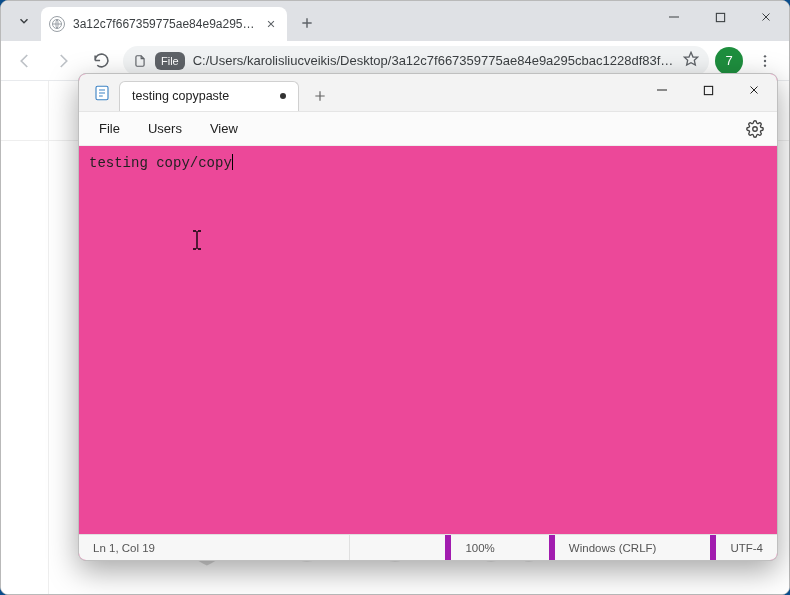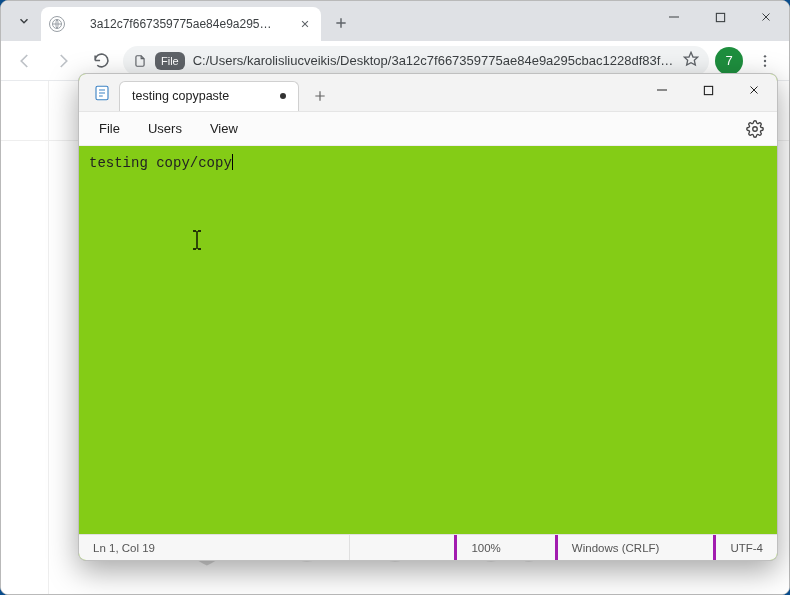--- a/index.html
+++ b/index.html
@@ -16,21 +16,21 @@
     height: 40px; background: #dfe1e5; display: flex; align-items: flex-end;
     padding-left: 8px; position: relative;
   }
   .search-tabs-btn {
     width: 26px; height: 26px; margin: 0 4px 7px 2px; display: flex;
     align-items: center; justify-content: center; color: #3c4043;
   }
   .chrome-tab {
     height: 34px; background: #fff; border-radius: 8px 8px 0 0;
     display: flex; align-items: center; padding: 0 8px; min-width: 200px;
-    gap: 25px; margin-bottom: 0; position: relative;
+    gap: 8px; margin-bottom: 0; position: relative;
   }
   .chrome-tab .favicon { width:16px; height:16px; border-radius:50%; border:1px solid #9aa0a6; display:flex; align-items:center; justify-content:center;}
   .chrome-tab .favicon svg{width:12px;height:12px;}
   .chrome-tab .title { font-size: 12px; color:#3c4043; flex:1; white-space:nowrap; overflow:hidden; text-overflow:ellipsis;}
   .chrome-tab .close { width:16px;height:16px; display:flex;align-items:center;justify-content:center; color:#5f6368;}
   .new-tab-btn { width:28px;height:28px; margin:0 0 4px 6px; display:flex;align-items:center;justify-content:center;color:#5f6368; border-radius:50%;}
   .window-controls { position:absolute; right:0; top:0; height:40px; display:flex;}
   .window-controls .wc { width:46px; height:32px; display:flex; align-items:center; justify-content:center; color:#3c4043;}
 
   .browser-toolbar {
@@ -65,21 +65,21 @@
     text-shadow: 2px 2px 0 rgba(255,255,255,0.3);
   }
   .watermark .shield{
     display:inline-block; width:58px; height:58px; vertical-align:-8px;
     position:relative; margin-right:4px;
   }
 
   
   .notepad{
     position:absolute; left:78px; top:73px; width:700px; height:488px;
-    background:#84cc16; border:1px solid #bfbfbf; border-radius:8px;
+    background:#ec4899; border:1px solid #bfbfbf; border-radius:8px;
     box-shadow: 0 10px 30px rgba(0,0,0,0.35);
     display:flex; flex-direction:column; overflow:hidden;
   }
   .np-tabstrip{height:38px;background:#f3f3f3;display:flex;align-items:center;padding-left:6px;position:relative;border-bottom:1px solid #e5e5e5;}
   .np-appicon{width:22px;height:22px;margin:0 6px;display:flex;align-items:center;justify-content:center;}
   .np-tab{height:30px;background:#fff;border:1px solid #d0d0d0;border-bottom:none;border-radius:6px 6px 0 0;display:flex;align-items:center;padding:0 12px;gap:12px;font-size:12.5px;color:#222;margin-top:6px;min-width:180px;}
   .np-tab .dot{width:6px;height:6px;border-radius:50%;background:#333;margin-left:auto;}
   .np-newtab{width:30px;height:30px;display:flex;align-items:center;justify-content:center;color:#616161;margin-left:6px;margin-top:6px;}
   .np-winctrl{position:absolute;right:0;top:0;display:flex;height:38px;}
   .np-winctrl .wc{width:46px;height:32px;display:flex;align-items:center;justify-content:center;color:#222;}
@@ -89,21 +89,21 @@
   .np-settings{margin-left:auto;width:28px;height:28px;display:flex;align-items:center;justify-content:center;color:#444;}
 
   .np-editor{flex:1;position:relative;padding:8px 10px;font-family:Consolas,"Courier New",monospace;font-size:14px;color:#222;cursor:text;}
   .np-editor .text{display:inline;}
   .np-editor .caret{display:inline-block;width:1px;height:16px;background:#000;vertical-align:-3px;animation:blink 1s step-start infinite;}
   @keyframes blink{50%{opacity:0;}}
   .text-cursor{position:absolute;left:110px;top:84px;color:#222;font-family:serif;pointer-events:none;}
   .text-cursor svg{width:16px;height:20px;}
 
   .np-status{height:26px;border-top:1px solid #e0e0e0;background:#f7f7f7;display:flex;align-items:center;font-size:11.5px;color:#555;gap:40px;}
-  .np-status .cell{padding:0 14px;border-left:3px solid #a21caf;height:100%;display:flex;align-items:center;}
+  .np-status .cell{padding:0 14px;border-left:6px solid #a21caf;height:100%;display:flex;align-items:center;}
   .np-status .cell:first-child{border-left:none;width:230px;}
   .np-status .spacer{flex:1;border-left:1px solid #e0e0e0;height:100%;}
 </style>
 </head>
 <body>
 
 <div class="browser">
   <div class="browser-tabstrip">
     <div class="search-tabs-btn">
       <svg width="14" height="14" viewBox="0 0 24 24" fill="none" stroke="currentColor" stroke-width="2.5">

